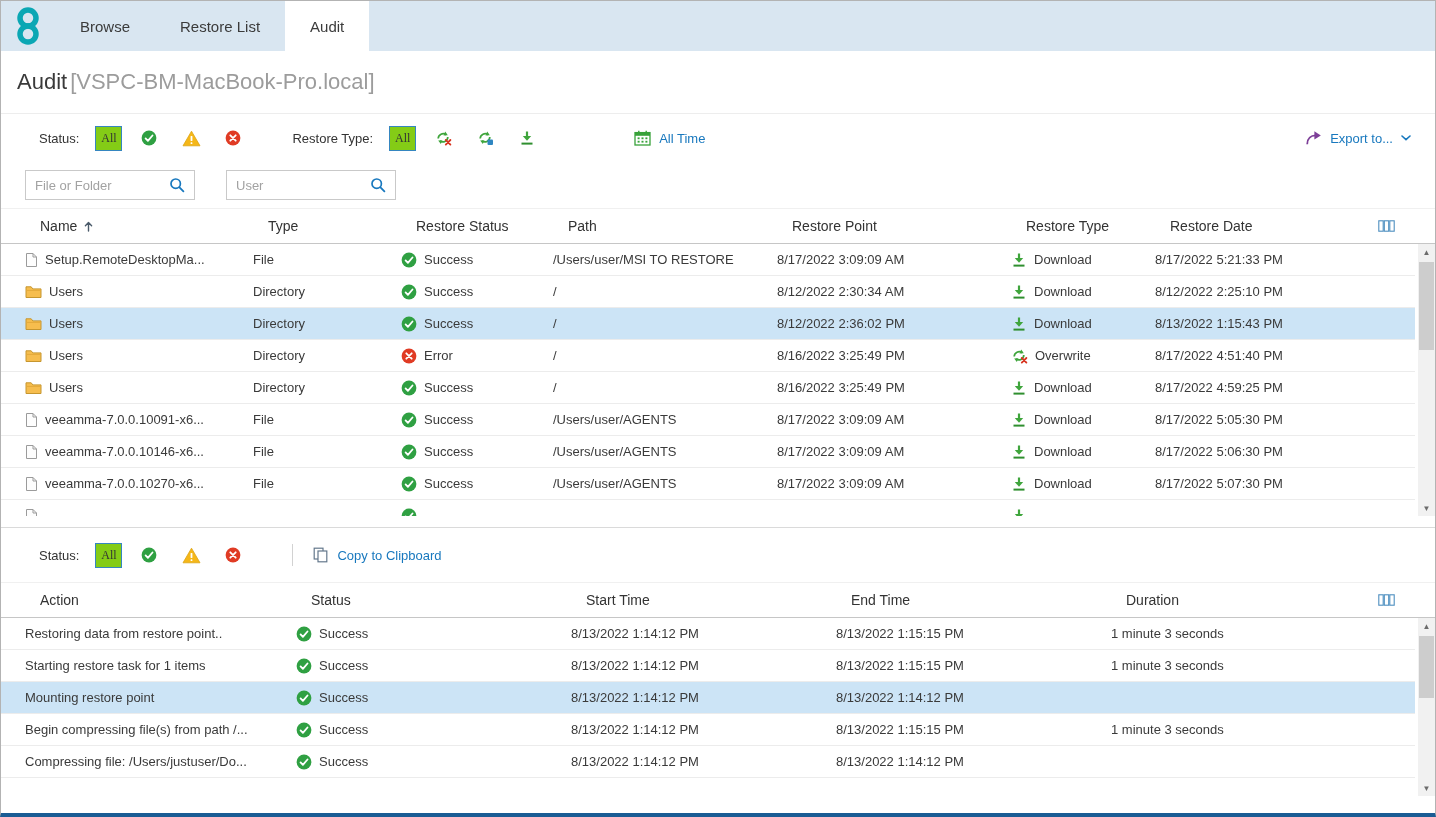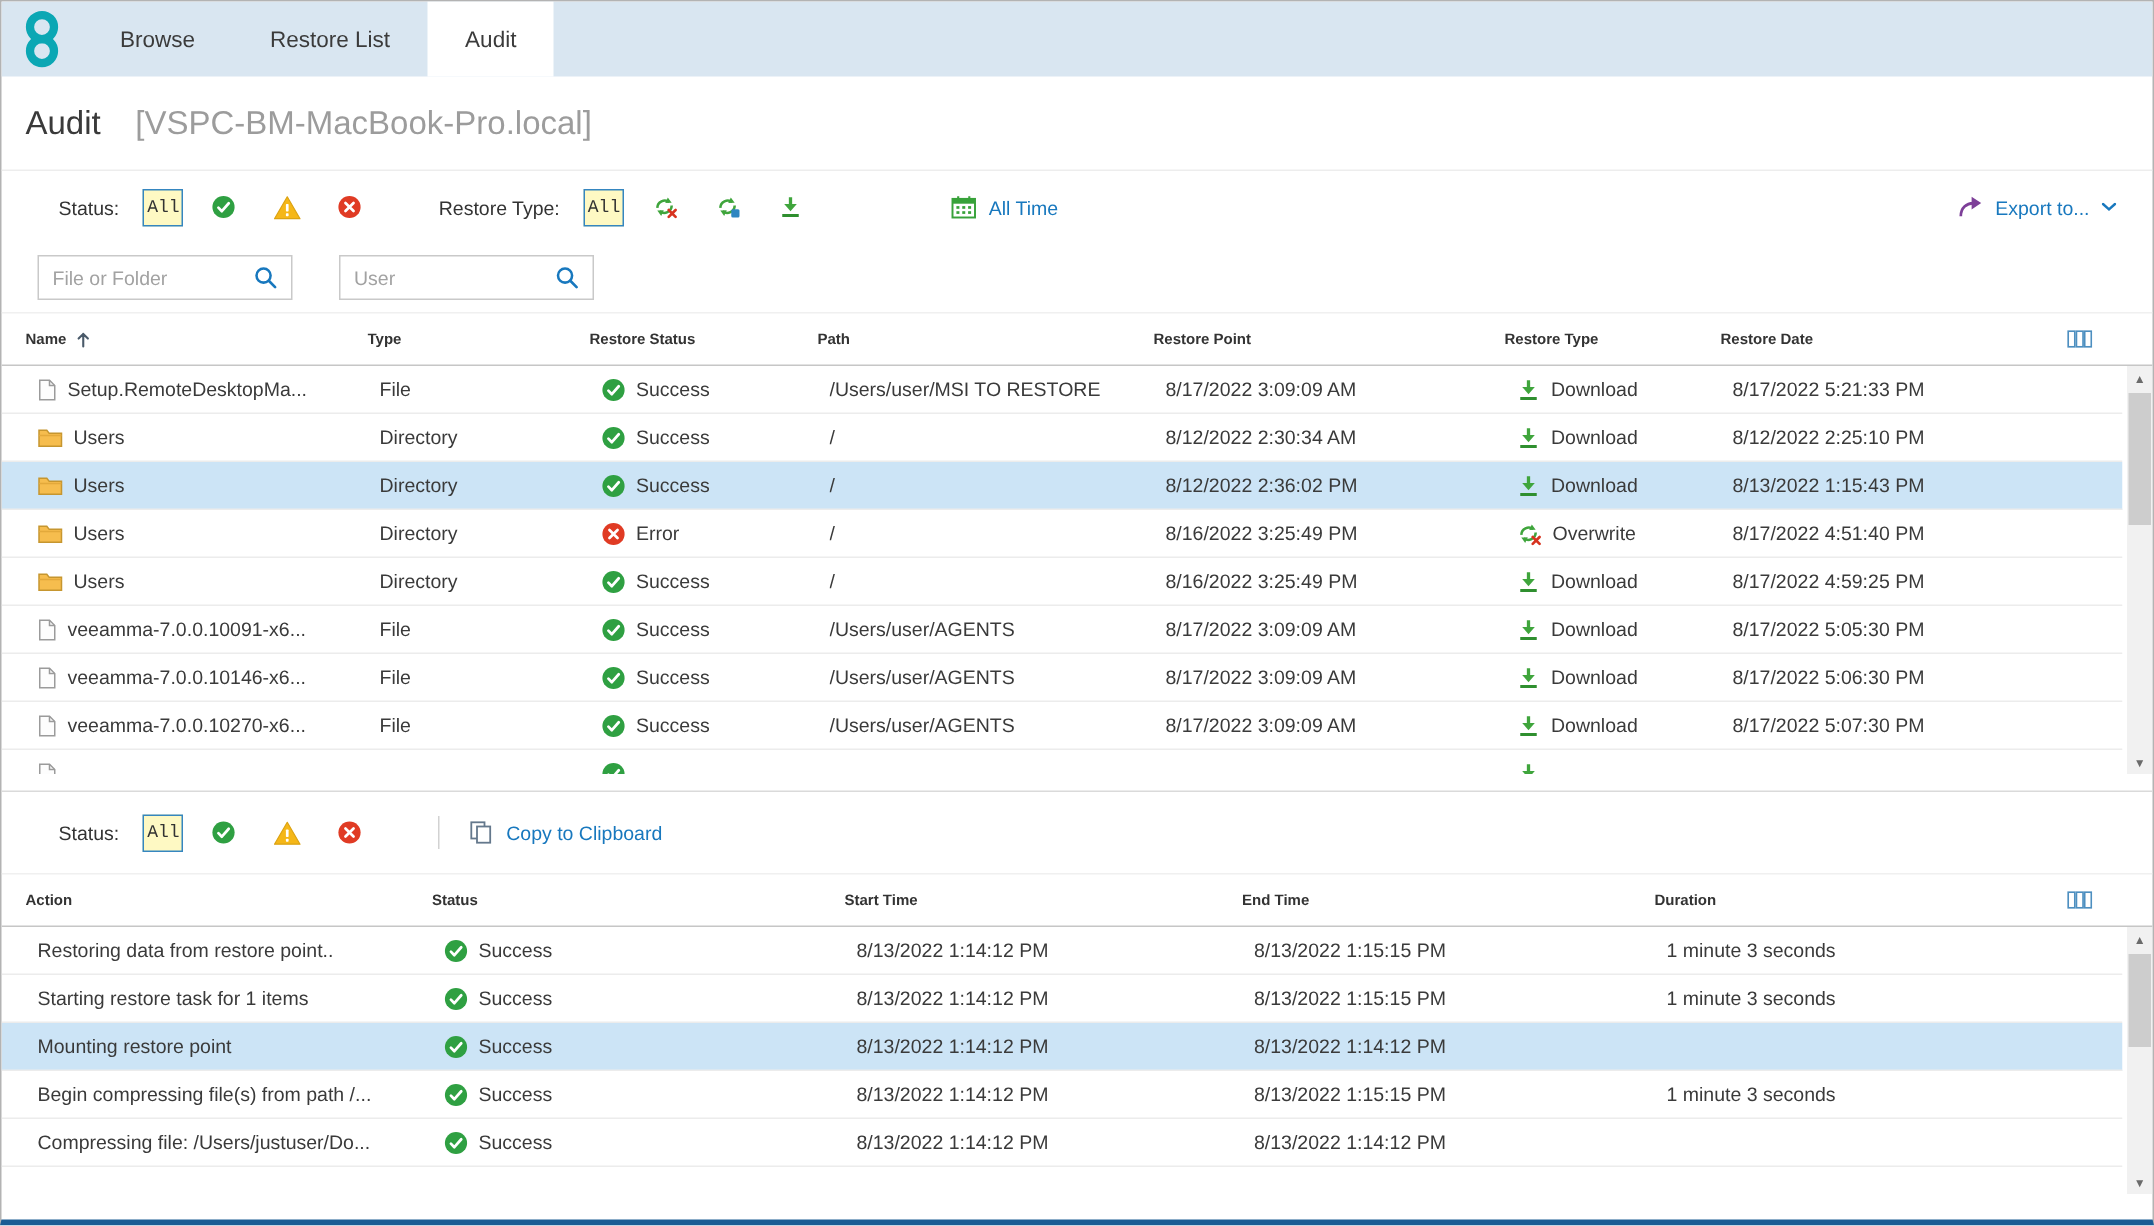--- a/index.html
+++ b/index.html
@@ -4,34 +4,34 @@
 <style>
 *{box-sizing:border-box;margin:0;padding:0}
 html,body{width:1436px;height:817px}
 body{font-family:"Liberation Sans",sans-serif;background:#fff;overflow:hidden}
 .app{width:1436px;height:817px;border:1px solid #b3b3b3;border-bottom:4px solid #1a5c94;background:#fff;display:flex;flex-direction:column;overflow:hidden}
 .topbar{flex:0 0 50px;background:#d9e6f1;display:flex}
 .logo{width:54px;display:flex;align-items:center;justify-content:center}
 .tab{padding:0 25px;display:flex;align-items:center;font-size:15px;color:#3b3b3b;cursor:pointer}
 .tab.active{background:#fff}
 .title-row{flex:0 0 63px;display:flex;align-items:center;padding:0 16px;font-size:22px;color:#3a3a3a;border-bottom:1px solid #ededed}
-.title-host{color:#9c9c9c;margin-left:23px}
+.title-host{color:#9c9c9c;margin-left:3px}
 .filter-bar{flex:0 0 48px;display:flex;align-items:center;padding:0 24px 0 38px;font-size:13px;color:#333}
 .flabel{margin-right:16px}
-.btn-all{width:27px;height:25px;border:1px solid #3586c0;background:#fef9c3;font-size:12px;color:#333;margin-right:16px;cursor:pointer;font-family:Liberation Mono, monospace;display:flex;align-items:center;justify-content:center}
+.btn-all{width:27px;height:25px;border:1px solid #3586c0;background:#84cc16;font-size:12px;color:#333;margin-right:16px;cursor:pointer;font-family:Liberation Serif, serif;display:flex;align-items:center;justify-content:center}
 .icon-btn{border:none;background:none;width:22px;height:22px;margin-right:20px;display:flex;align-items:center;justify-content:center;cursor:pointer;padding:0}
 .ml-big{margin-left:28px}
 .time-filter{display:flex;align-items:center;gap:8px;margin-left:76px;cursor:pointer}
 .link{color:#1878be;font-size:13px;text-decoration:none;cursor:pointer}
 .export{margin-left:auto;display:flex;align-items:center;gap:8px;cursor:pointer}
 .search-row{flex:0 0 46px;display:flex;align-items:center;padding:0 24px;gap:31px}
 .search-box{width:170px;height:30px;border:1px solid #c9c9c9;display:flex;align-items:center;padding:0 9px;background:#fff;cursor:text}
 .search-box input{flex:1;border:none;outline:none;font-size:13px;color:#444;font-family:Liberation Sans, sans-serif;background:transparent;min-width:0}
 .search-box input::placeholder{color:#a2a2a2}
-.thead{flex:0 0 36px;display:flex;align-items:center;padding-left:16px;border-top:1px solid #f0f0f0;border-bottom:1px solid #c6c6c6;font-size:10px;font-weight:bold;color:#333}
+.thead{flex:0 0 36px;display:flex;align-items:center;padding-left:39px;border-top:1px solid #f0f0f0;border-bottom:1px solid #c6c6c6;font-size:14px;font-weight:normal;color:#333}
 .hcell{display:flex;align-items:center;gap:7px;cursor:pointer;padding-right:10px;overflow:hidden;white-space:nowrap;flex:0 0 auto}
 .hcell-chooser{margin-left:auto;padding-right:40px;cursor:pointer;display:flex;align-items:center}
 .c-name{width:228px}.c-type{width:148px}.c-status{width:152px}.c-path{width:224px}.c-point{width:234px}.c-rtype{width:144px}.c-rdate{width:206px}
 .b-action{width:271px}.b-status{width:275px}.b-start{width:265px}.b-end{width:275px}.b-dur{width:240px}
 .tbody-wrap{position:relative;flex:0 0 272px;overflow:hidden}
 .tbody{margin-right:20px;overflow:hidden;height:100%}
 .row{display:flex;align-items:center;height:32px;padding-left:24px;border-bottom:1px solid #ececec;font-size:13px;color:#3a3a3a;cursor:default}
 .row.selected{background:#cce4f6}
 .cell{display:flex;align-items:center;gap:7px;padding-right:10px;overflow:hidden;white-space:nowrap;flex:0 0 auto}
 .ctext{overflow:hidden;white-space:nowrap}

